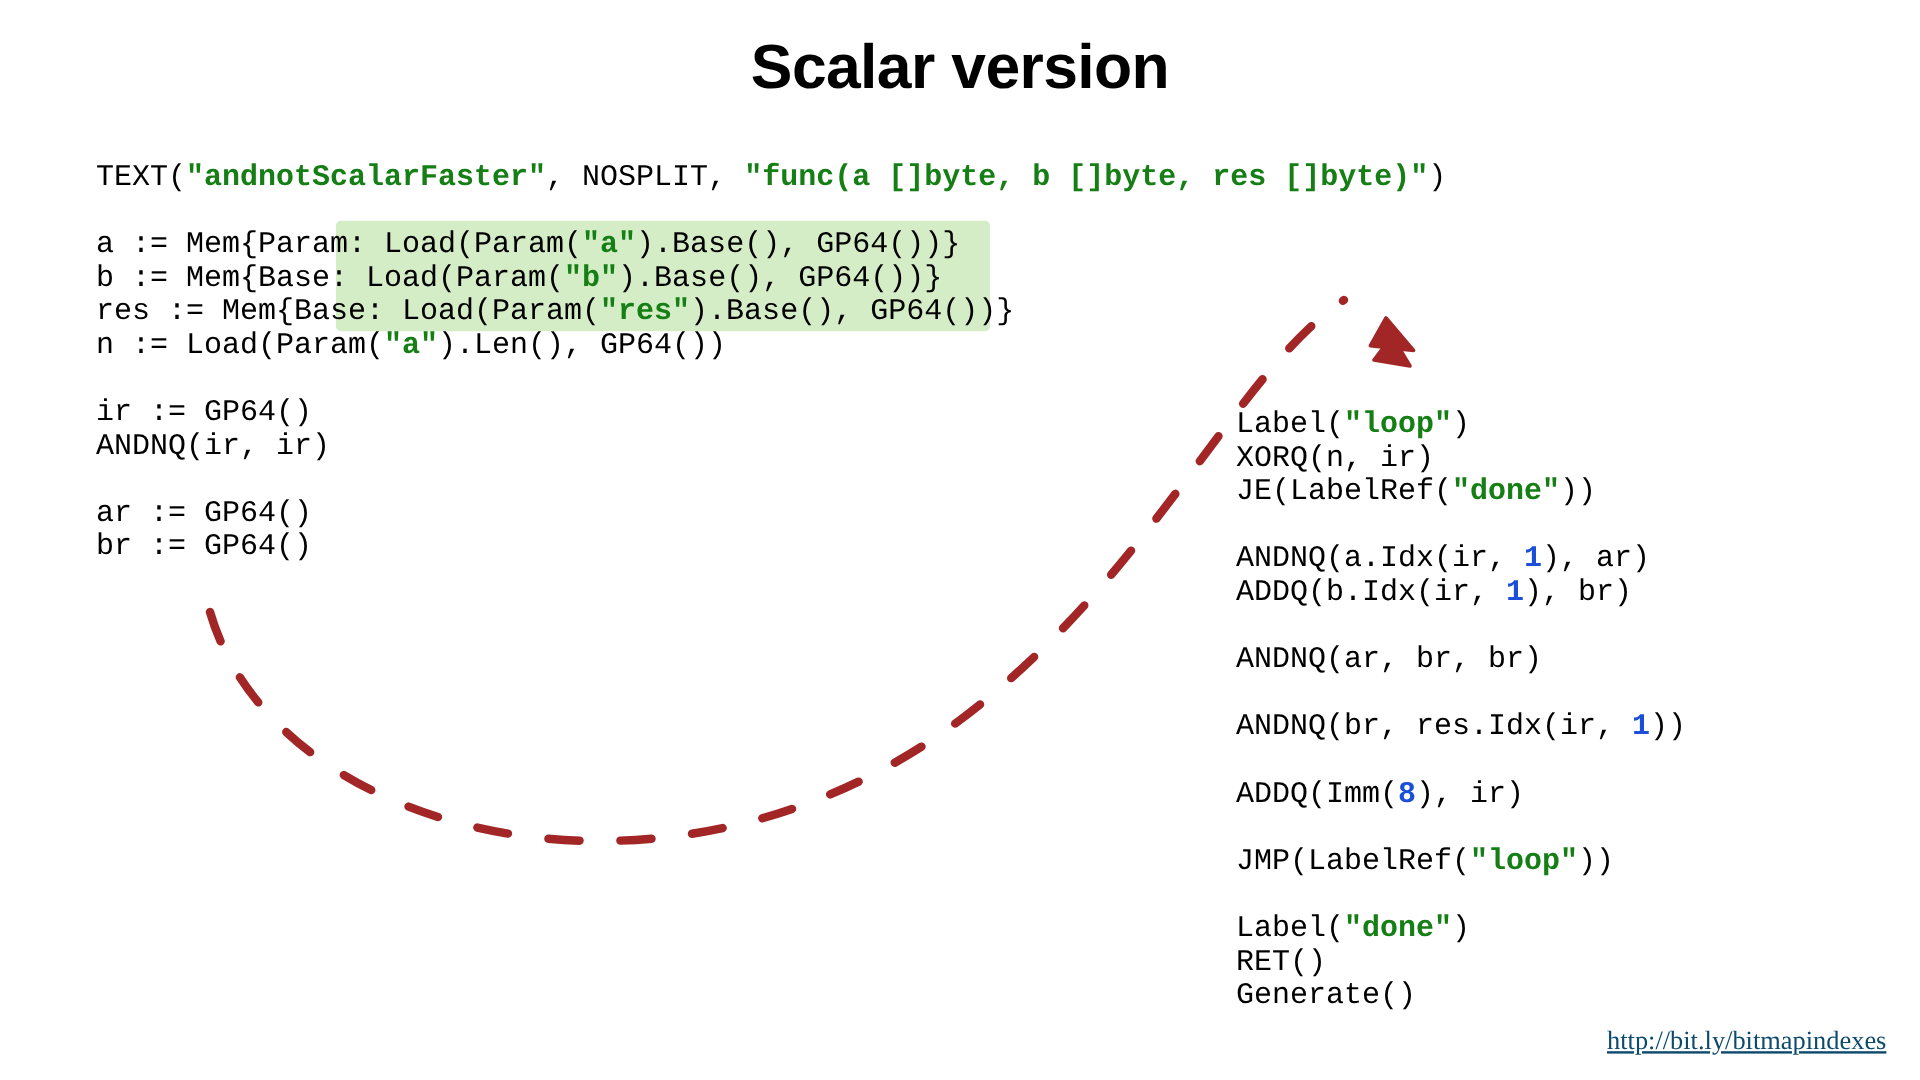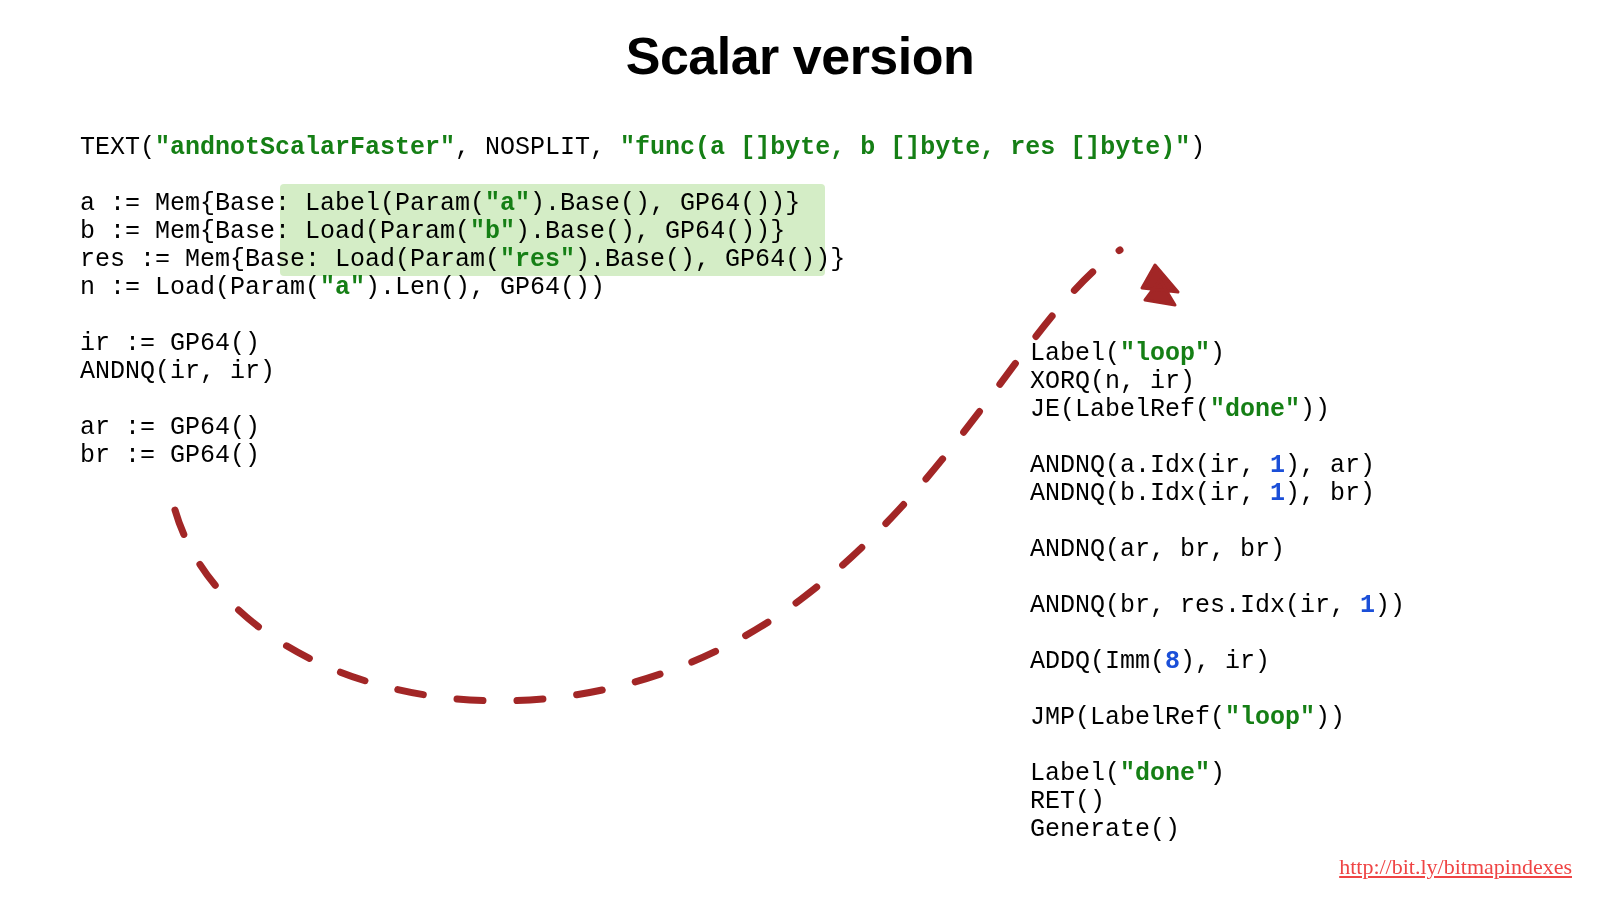--- a/index.html
+++ b/index.html
@@ -49,21 +49,21 @@
     left: 1030px;
   }
   .str  { color: #157f15; font-weight: 600; }
   .num  { color: #1b4fd8; font-weight: 600; }
   .footer-link {
     position: absolute;
     right: 28px;
     bottom: 20px;
     font-family: "Times New Roman", Times, serif;
     font-size: 22px;
-    color: #ef4444;
+    color: #0c4a6e;
     text-decoration: underline;
   }
   .highlight-box {
     position: absolute;
     background: #d4edc6;
     border-radius: 4px;
     z-index: 0;
   }
   .z1 { position: relative; z-index: 1; }
   svg.arrow {
@@ -79,37 +79,37 @@
 <body>
 
 <div class="slide">
 
   <div class="title">Scalar version</div>
 
   <div class="highlight-box" style="top:184px; left:280px; width:545px; height:92px;"></div>
 
   <pre class="code code-left z1"><span>TEXT(</span><span class="str">"andnotScalarFaster"</span><span>, NOSPLIT, </span><span class="str">"func(a []byte, b []byte, res []byte)"</span><span>)</span>
 <span></span>
-<span>a := Mem{Base: Label(Param(</span><span class="str">"a"</span><span>).Base(), GP64())}</span>
+<span>a := Mem{Param: Load(Param(</span><span class="str">"a"</span><span>).Base(), GP64())}</span>
 <span>b := Mem{Base: Load(Param(</span><span class="str">"b"</span><span>).Base(), GP64())}</span>
 <span>res := Mem{Base: Load(Param(</span><span class="str">"res"</span><span>).Base(), GP64())}</span>
 <span>n := Load(Param(</span><span class="str">"a"</span><span>).Len(), GP64())</span>
 <span></span>
 <span>ir := GP64()</span>
 <span>ANDNQ(ir, ir)</span>
 <span></span>
 <span>ar := GP64()</span>
 <span>br := GP64()</span></pre>
 
   <pre class="code code-right z1"><span>Label(</span><span class="str">"loop"</span><span>)</span>
 <span>XORQ(n, ir)</span>
 <span>JE(LabelRef(</span><span class="str">"done"</span><span>))</span>
 <span></span>
 <span>ANDNQ(a.Idx(ir, </span><span class="num">1</span><span>), ar)</span>
-<span>ANDNQ(b.Idx(ir, </span><span class="num">1</span><span>), br)</span>
+<span>ADDQ(b.Idx(ir, </span><span class="num">1</span><span>), br)</span>
 <span></span>
 <span>ANDNQ(ar, br, br)</span>
 <span></span>
 <span>ANDNQ(br, res.Idx(ir, </span><span class="num">1</span><span>))</span>
 <span></span>
 <span>ADDQ(Imm(</span><span class="num">8</span><span>), ir)</span>
 <span></span>
 <span>JMP(LabelRef(</span><span class="str">"loop"</span><span>))</span>
 <span></span>
 <span>Label(</span><span class="str">"done"</span><span>)</span>

